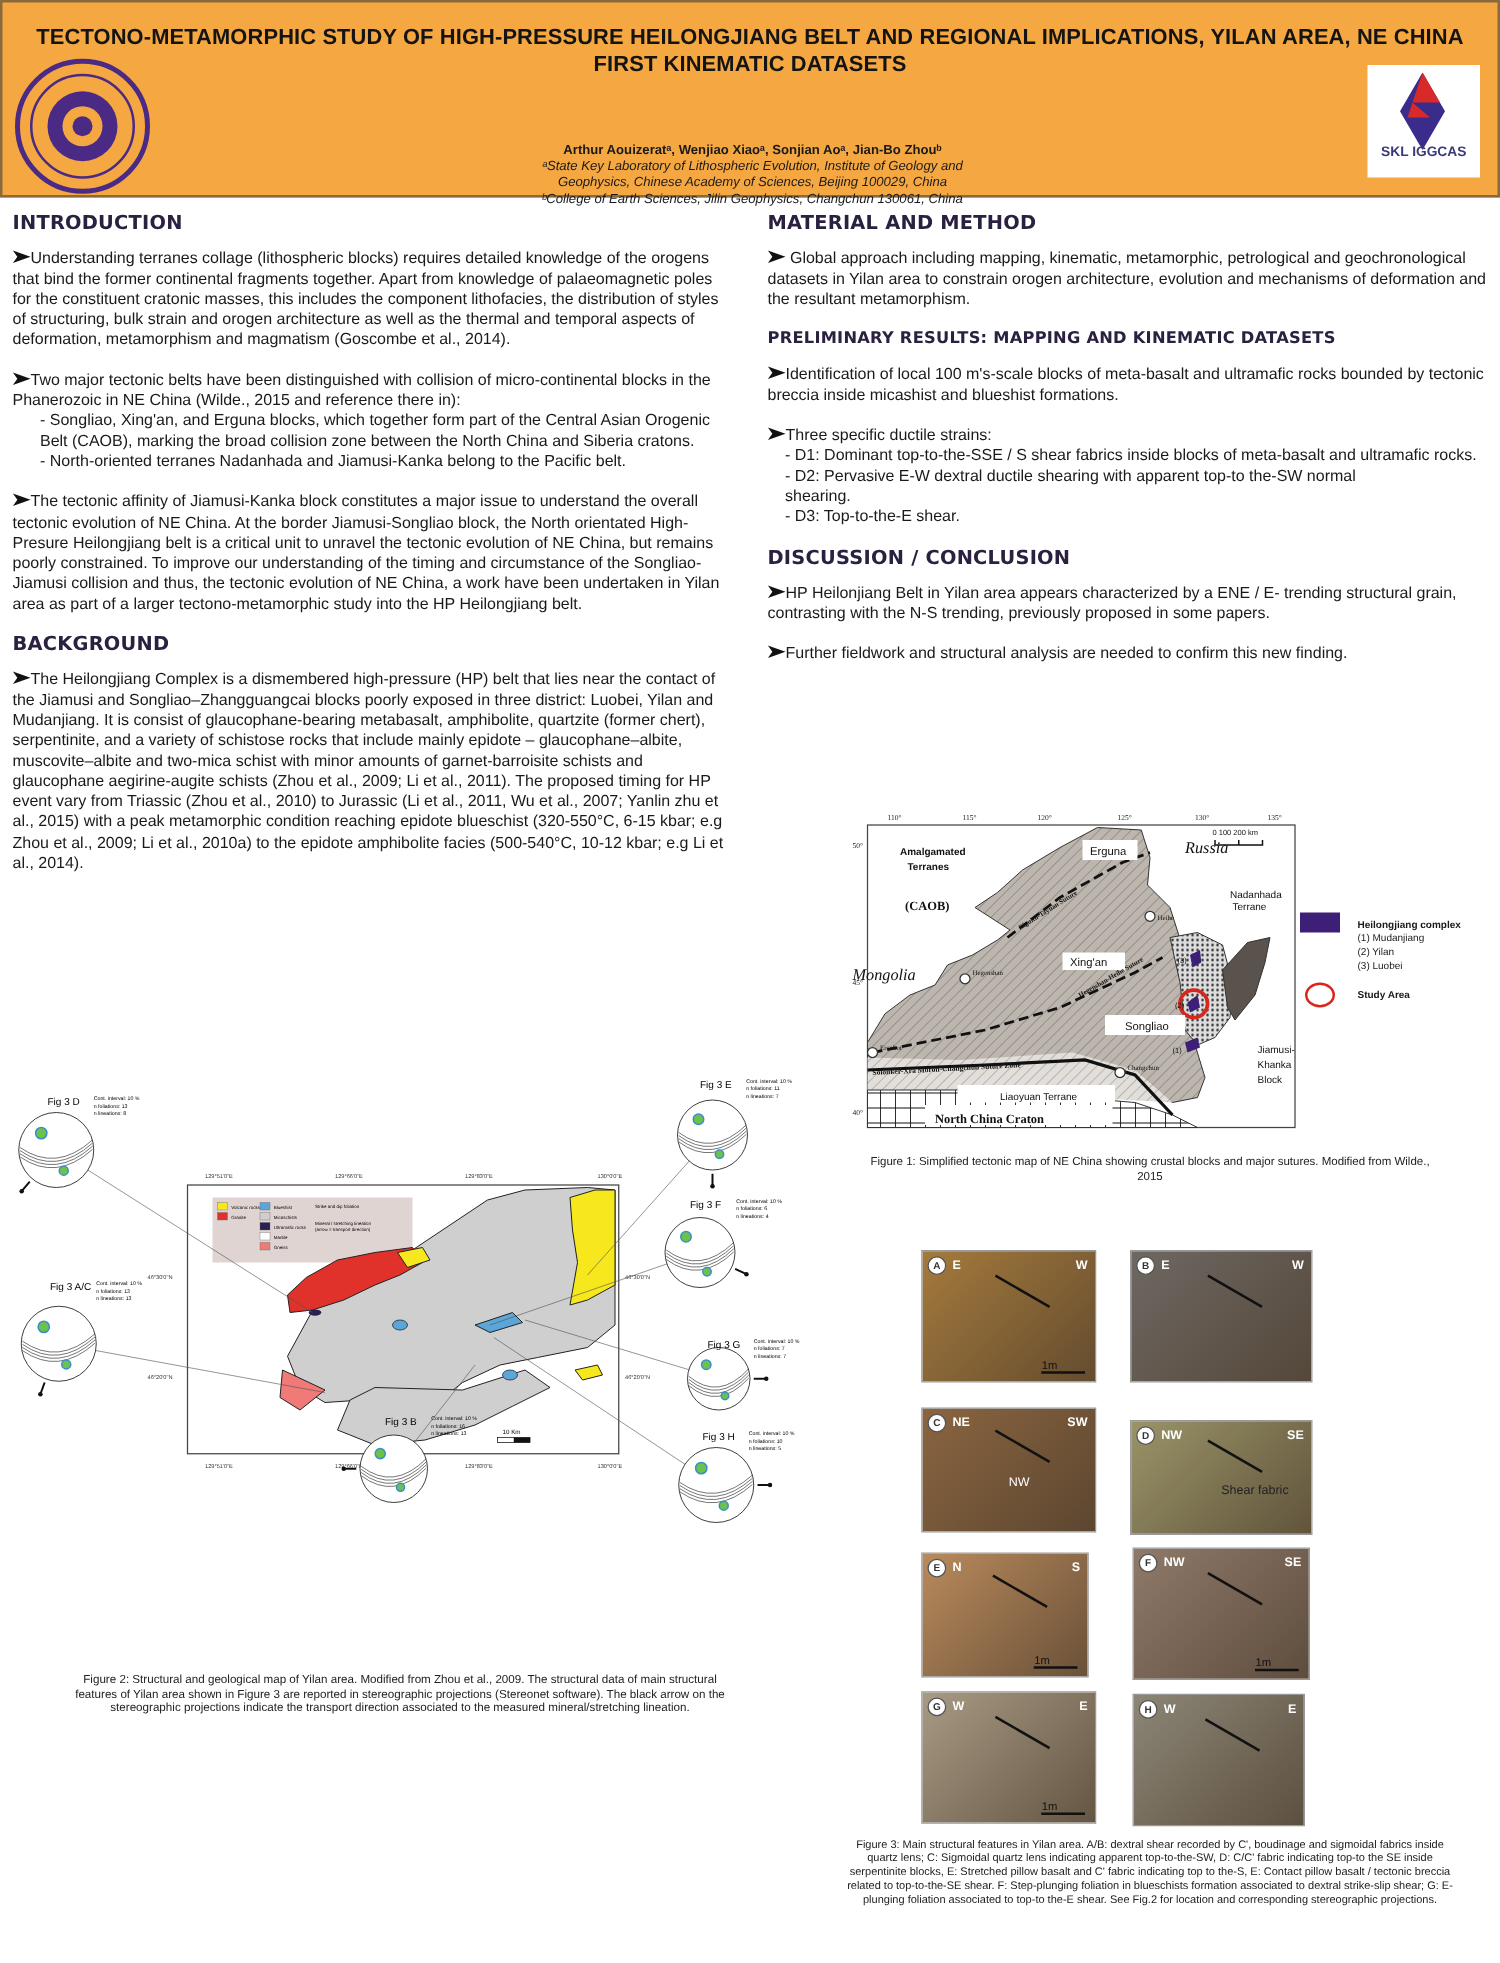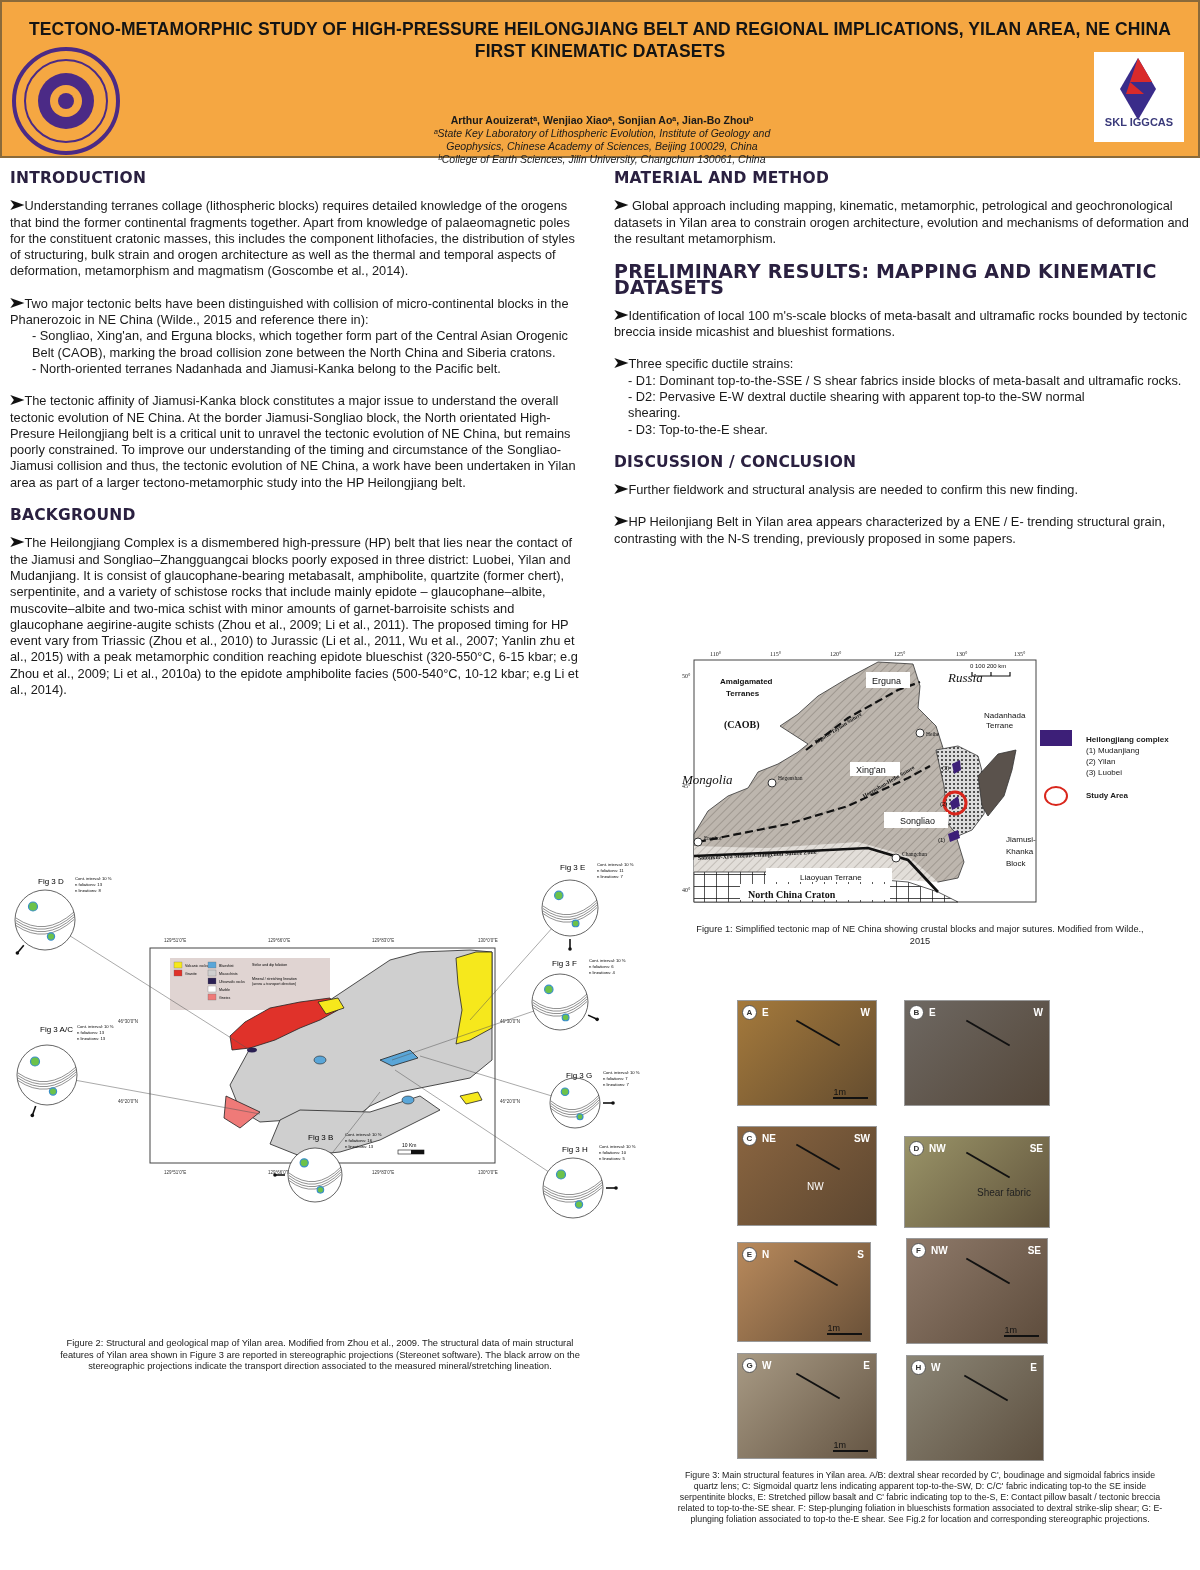--- a/index.html
+++ b/index.html
@@ -56,21 +56,21 @@
     <div class="swirl"></div>
   </div>
   <div class="title">
     <div>TECTONO-METAMORPHIC STUDY OF HIGH-PRESSURE HEILONGJIANG BELT AND REGIONAL IMPLICATIONS, YILAN AREA, NE CHINA</div>
     <div>FIRST KINEMATIC DATASETS</div>
   </div>
   <div class="authors">
     <div class="names">Arthur Aouizeratᵃ, Wenjiao Xiaoᵃ, Sonjian Aoᵃ, Jian-Bo Zhouᵇ</div>
     <div class="aff">ᵃState Key Laboratory of Lithospheric Evolution, Institute of Geology and</div>
     <div class="aff">Geophysics, Chinese Academy of Sciences, Beijing 100029, China</div>
-    <div class="aff">ᵇCollege of Earth Sciences, Jilin University, Changchun 130061, China</div>
+    <div class="aff">ᵇCollege of Earth Sciences, Jilin Geophysics, Changchun 130061, China</div>
   </div>
   <div class="logo-right">
     <svg class="diamond" viewBox="0 0 36 62">
       <polygon points="18,0 36,31 18,62 0,31" fill="#3a2c8a"></polygon>
       <polygon points="18,0 32,24 10,24 24,36 6,36" fill="#d92a2a"></polygon>
     </svg>
     <div class="txt">SKL IGGCAS</div>
   </div>
 </div>
 
@@ -91,36 +91,36 @@
   <div class="para">
     <span class="arrow">➤</span><span>The Heilongjiang Complex is a dismembered high-pressure (HP) belt that lies near the contact of the Jiamusi and Songliao–Zhangguangcai blocks poorly exposed in three district: Luobei, Yilan and Mudanjiang. It is consist of glaucophane-bearing metabasalt, amphibolite, quartzite (former chert), serpentinite, and a variety of schistose rocks that include mainly epidote – glaucophane–albite, muscovite–albite and two-mica schist with minor amounts of garnet-barroisite schists and glaucophane aegirine-augite schists (Zhou et al., 2009; Li et al., 2011). The proposed timing for HP event vary from Triassic (Zhou et al., 2010) to Jurassic (Li et al., 2011, Wu et al., 2007; Yanlin zhu et al., 2015) with a peak metamorphic condition reaching epidote blueschist (320-550°C, 6-15 kbar; e.g  Zhou et al., 2009; Li et al., 2010a) to the epidote amphibolite facies (500-540°C, 10-12 kbar; e.g Li et al., 2014).</span>
   </div>
 </div>
 
 <div class="col" style="left:614px; top:170px; width:578px;">
   <div class="h2">MATERIAL AND METHOD</div>
   <div class="para">
     <span class="arrow">➤</span> <span>Global approach including  mapping, kinematic, metamorphic, petrological and geochronological datasets in Yilan area to constrain orogen architecture, evolution and mechanisms of deformation and the resultant metamorphism.</span>
   </div>
-  <div class="h2" style="font-size:19px;">PRELIMINARY RESULTS: MAPPING AND KINEMATIC DATASETS</div>
+  <div class="h2" style="font-size:13px;">PRELIMINARY RESULTS: MAPPING AND KINEMATIC DATASETS</div>
   <div class="para">
     <span class="arrow">➤</span><span>Identification of local 100 m's-scale blocks of meta-basalt and ultramafic rocks bounded by tectonic breccia inside micashist and blueshist formations.</span>
   </div>
   <div class="para">
     <span class="arrow">➤</span><span>Three specific ductile strains:</span>
     <span class="hang">- D1: Dominant top-to-the-SSE / S shear fabrics inside  blocks of meta-basalt and ultramafic rocks.</span>
     <span class="hang" style="padding-right:100px;">- D2: Pervasive E-W dextral ductile shearing with apparent top-to the-SW normal shearing.</span>
     <span class="hang">- D3: Top-to-the-E shear.</span>
   </div>
   <div class="h2">DISCUSSION / CONCLUSION</div>
   <div class="para">
+    <span class="arrow">➤</span><span>HP Heilonjiang Belt in Yilan area appears characterized by a ENE / E- trending structural grain, contrasting with the N-S trending, previously proposed in some papers.</span>
+  </div>
+  <div class="para">
     <span class="arrow">➤</span><span>Further fieldwork and structural analysis are needed to confirm this new finding.</span>
-  </div>
-  <div class="para">
-    <span class="arrow">➤</span><span>HP Heilonjiang Belt in Yilan area appears characterized by a ENE / E- trending structural grain, contrasting with the N-S trending, previously proposed in some papers.</span>
   </div>
 </div>
 
 <div class="fig1">
   <svg viewBox="0 0 380 260">
     <defs>
       <pattern id="hatch" width="6" height="6" patternUnits="userSpaceOnUse" patternTransform="rotate(45)">
         <rect width="6" height="6" fill="#bdb6ae"></rect>
         <line x1="0" y1="0" x2="0" y2="6" stroke="#8f8880" stroke-width="1.3"></line>
       </pattern>

